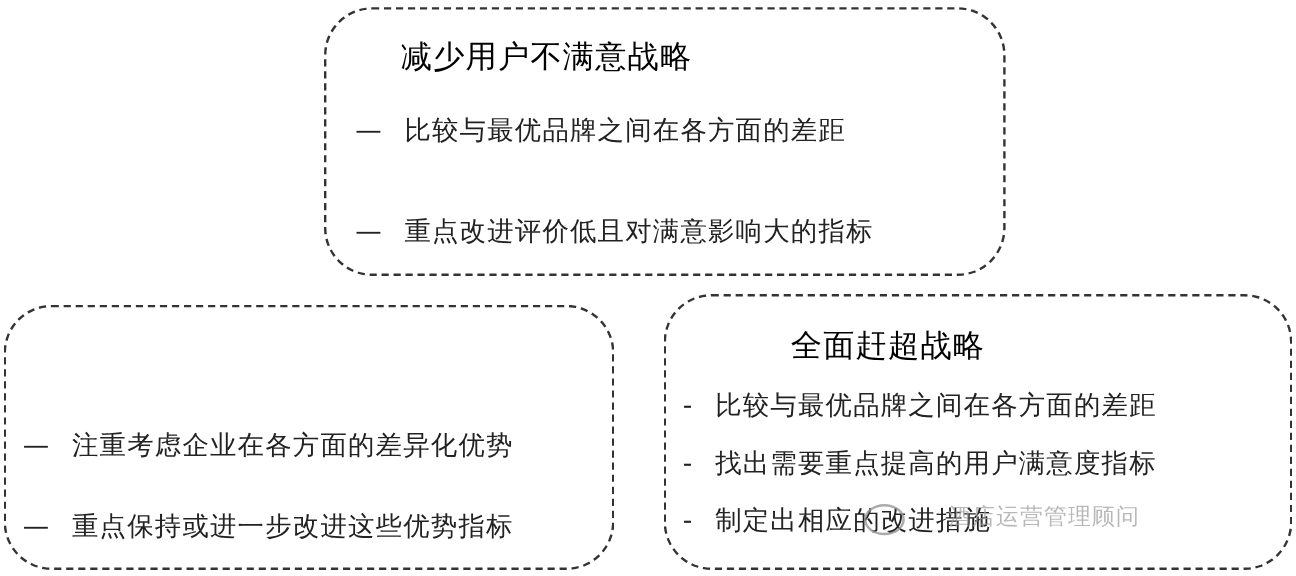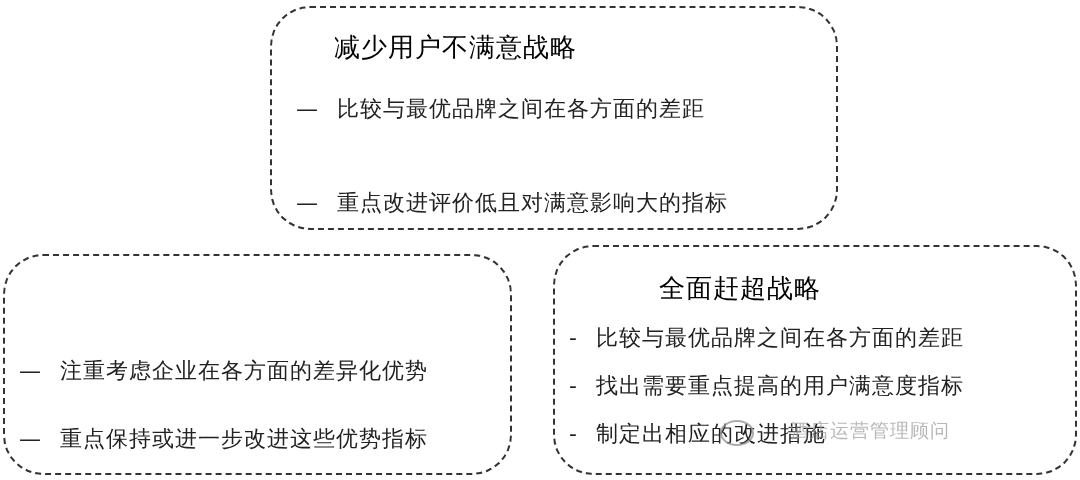--- a/index.html
+++ b/index.html
@@ -13,21 +13,21 @@
   .wm-icon { position:absolute; width:34px; height:26px; border:2px solid rgba(150,150,150,0.8); border-radius:50%; box-sizing:border-box; }
 </style>
 </head>
 <body>
 
 <div class="box" style="left:270px; top:6px; width:568px; height:224px;">
   <div class="title" style="left:62px; top:22px;">减少用户不满意战略</div>
   <div class="item" style="left:24px; top:86px;">
     <span class="dash">—</span><span>比较与最优品牌之间在各方面的差距</span>
   </div>
-  <div class="item" style="left:24px; top:180px;">
+  <div class="item" style="left:24px; top:170px;">
     <span class="dash">—</span><span>重点改进评价低且对满意影响大的指标</span>
   </div>
 </div>
 
 <div class="box" style="left:3px; top:254px; width:509px; height:221px;">
   <div class="item" style="left:14px; top:68px;margin-top:32px;">
     <span class="dash">—</span><span>注重考虑企业在各方面的差异化优势</span>
   </div>
   <div class="item" style="left:14px; top:168px;">
     <span class="dash">—</span><span>重点保持或进一步改进这些优势指标</span>

